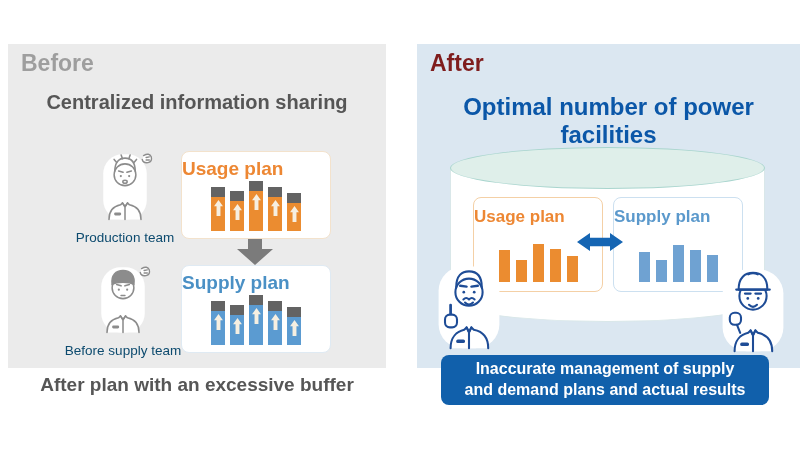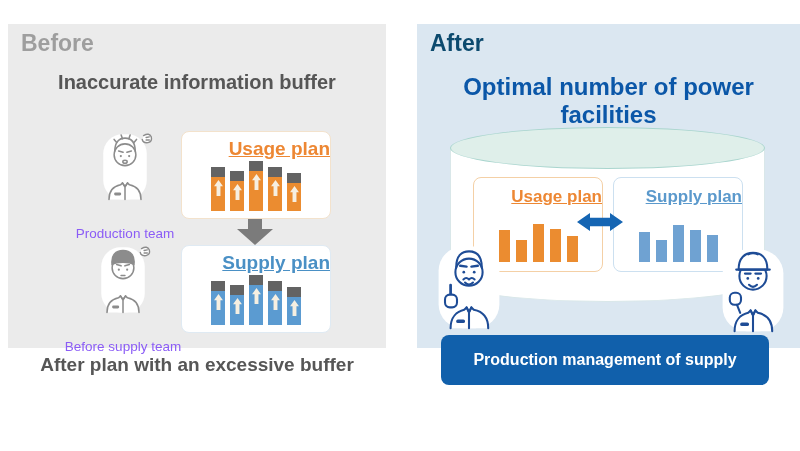--- a/index.html
+++ b/index.html
@@ -1,53 +1,53 @@
 <!DOCTYPE html>
 <html><head>
 <meta charset="utf-8">
 <style>
   html,body{margin:0;padding:0;}
   body{
     width:800px;height:451px;position:relative;background:#ffffff;
     font-family:"Liberation Sans", sans-serif;overflow:hidden;
   }
-  .panel{position:absolute;top:24px;height:324px;}
+  .panel{position:absolute;top:44px;height:324px;}
   #panel-before{left:8px;width:378px;background:#EBEBEB;}
   #panel-after{left:417px;width:383px;background:#DBE7F1;}
 
   .panel-tag{position:absolute;left:13px;top:6px;font-size:23px;font-weight:bold;}
   #panel-before .panel-tag{color:#9E9E9E;}
-  #panel-after .panel-tag{color:#0c4a6e;}
+  #panel-after .panel-tag{color:#7f1d1d;}
 
   .panel-heading{position:absolute;left:0;width:100%;text-align:center;font-weight:bold;}
   #before-heading{top:47px;font-size:20px;color:#565656;}
   #after-heading{top:49px;font-size:24px;color:#0B57A8;}
   #before-footer{position:absolute;left:0;width:100%;top:330px;text-align:center;
     font-size:19px;font-weight:bold;color:#565656;}
 
   .plan-box{position:absolute;background:#fff;border-radius:8px;}
   #before-usage-box{left:173px;top:107px;width:148px;height:86px;border:1px solid #F3E2CC;}
   #before-supply-box{left:173px;top:221px;width:148px;height:86px;border:1px solid #DFEAF3;}
   #after-usage-box{left:56px;top:153px;width:128px;height:93px;border:1px solid #F4D0A6;z-index:3;}
   #after-supply-box{left:196px;top:153px;width:128px;height:93px;border:1px solid #CCE0F0;z-index:3;}
 
-  .plan-label{position:absolute;top:6px;left:0;width:100%;text-align:right;font-weight:bold;text-decoration:underline;}
+  .plan-label{position:absolute;top:6px;left:0;width:100%;text-align:left;font-weight:bold;}
   #before-usage-box .plan-label{font-size:19px;color:#ED8733;}
   #before-supply-box .plan-label{font-size:19px;color:#4A90C5;}
   #after-usage-box .plan-label{font-size:17px;color:#ED8733;top:9px;}
   #after-supply-box .plan-label{font-size:17px;color:#5B99CC;top:9px;}
 
   .bars-row{position:absolute;bottom:7px;left:0;width:100%;
     display:flex;align-items:flex-end;justify-content:center;}
   #after-usage-box .bars-row,#after-supply-box .bars-row{bottom:9px;}
   .bar{display:flex;flex-direction:column;box-sizing:border-box;}
   .bar .fill{flex:1;display:flex;justify-content:center;}
 
   .person{position:absolute;display:flex;flex-direction:column;align-items:center;}
-  .person .caption{margin-top:21px;font-size:13.5px;color:#8b5cf6;}
+  .person .caption{margin-top:5px;font-size:13.5px;color:#0c4a6e;}
   #production-person{left:52px;top:105px;width:130px;}
   #power-supply-person{left:40px;top:218px;width:150px;}
   #after-person-left{left:4px;top:216px;width:96px;z-index:5;}
   #after-person-right{left:288px;top:219px;width:96px;z-index:5;}
 
   #down-arrow{position:absolute;left:228px;top:195px;}
   #exchange-arrow{position:absolute;left:160px;top:189px;z-index:4;}
 
   #cylinder{position:absolute;left:33px;top:103px;width:315px;height:175px;z-index:1;}
   #cylinder .cyl-body{position:absolute;left:0;right:0;top:20px;bottom:0;background:#ffffff;
@@ -58,21 +58,21 @@
 
   #after-banner{position:absolute;left:24px;top:311px;width:328px;height:50px;background:#1160AB;
     border-radius:8px;color:#ffffff;font-weight:bold;font-size:16px;line-height:1.3;
     display:flex;flex-direction:column;align-items:center;justify-content:center;text-align:center;z-index:6;}
 </style>
 </head>
 <body>
 
 <div class="panel" id="panel-before">
   <div class="panel-tag">Before</div>
-  <div class="panel-heading" id="before-heading">Inaccurate information buffer</div>
+  <div class="panel-heading" id="before-heading">Centralized information sharing</div>
 
   <div class="person" id="production-person">
     <span>
       <svg width="64" height="72" viewBox="0 0 100 112">
         <rect x="16" y="8" width="68" height="102" rx="30" fill="#ffffff"></rect>
         <g stroke="#8C8C8C" stroke-width="2.2" fill="#ffffff" stroke-linecap="round" stroke-linejoin="round">
           <path d="M79 10 q9 -5 12 2 q2 7 -5 9 q-8 1 -9 -5"></path>
           <path d="M83 13 l5 -1 M83 17 l5 0" fill="none"></path>
         </g>
         <g stroke="#8C8C8C" stroke-width="2.4" fill="none" stroke-linecap="round" stroke-linejoin="round">
@@ -293,15 +293,16 @@
           <path d="M47 84 L50 90 L53 84 M50 90 L50 110"></path>
           <rect x="34" y="99" width="11" height="4.5" rx="2" fill="#1E4C96" stroke="none"></rect>
           <rect x="21" y="62" width="14" height="15" rx="6" fill="#ffffff"></rect>
           <path d="M30 77 L34 87"></path>
         </g>
       </svg>
     </span>
   </div>
 
   <div id="after-banner">
-    <div>Production management of supply</div>
+    <div>Inaccurate management of supply</div>
+    <div>and demand plans and actual results</div>
   </div>
 </div>
 
 </body></html>

